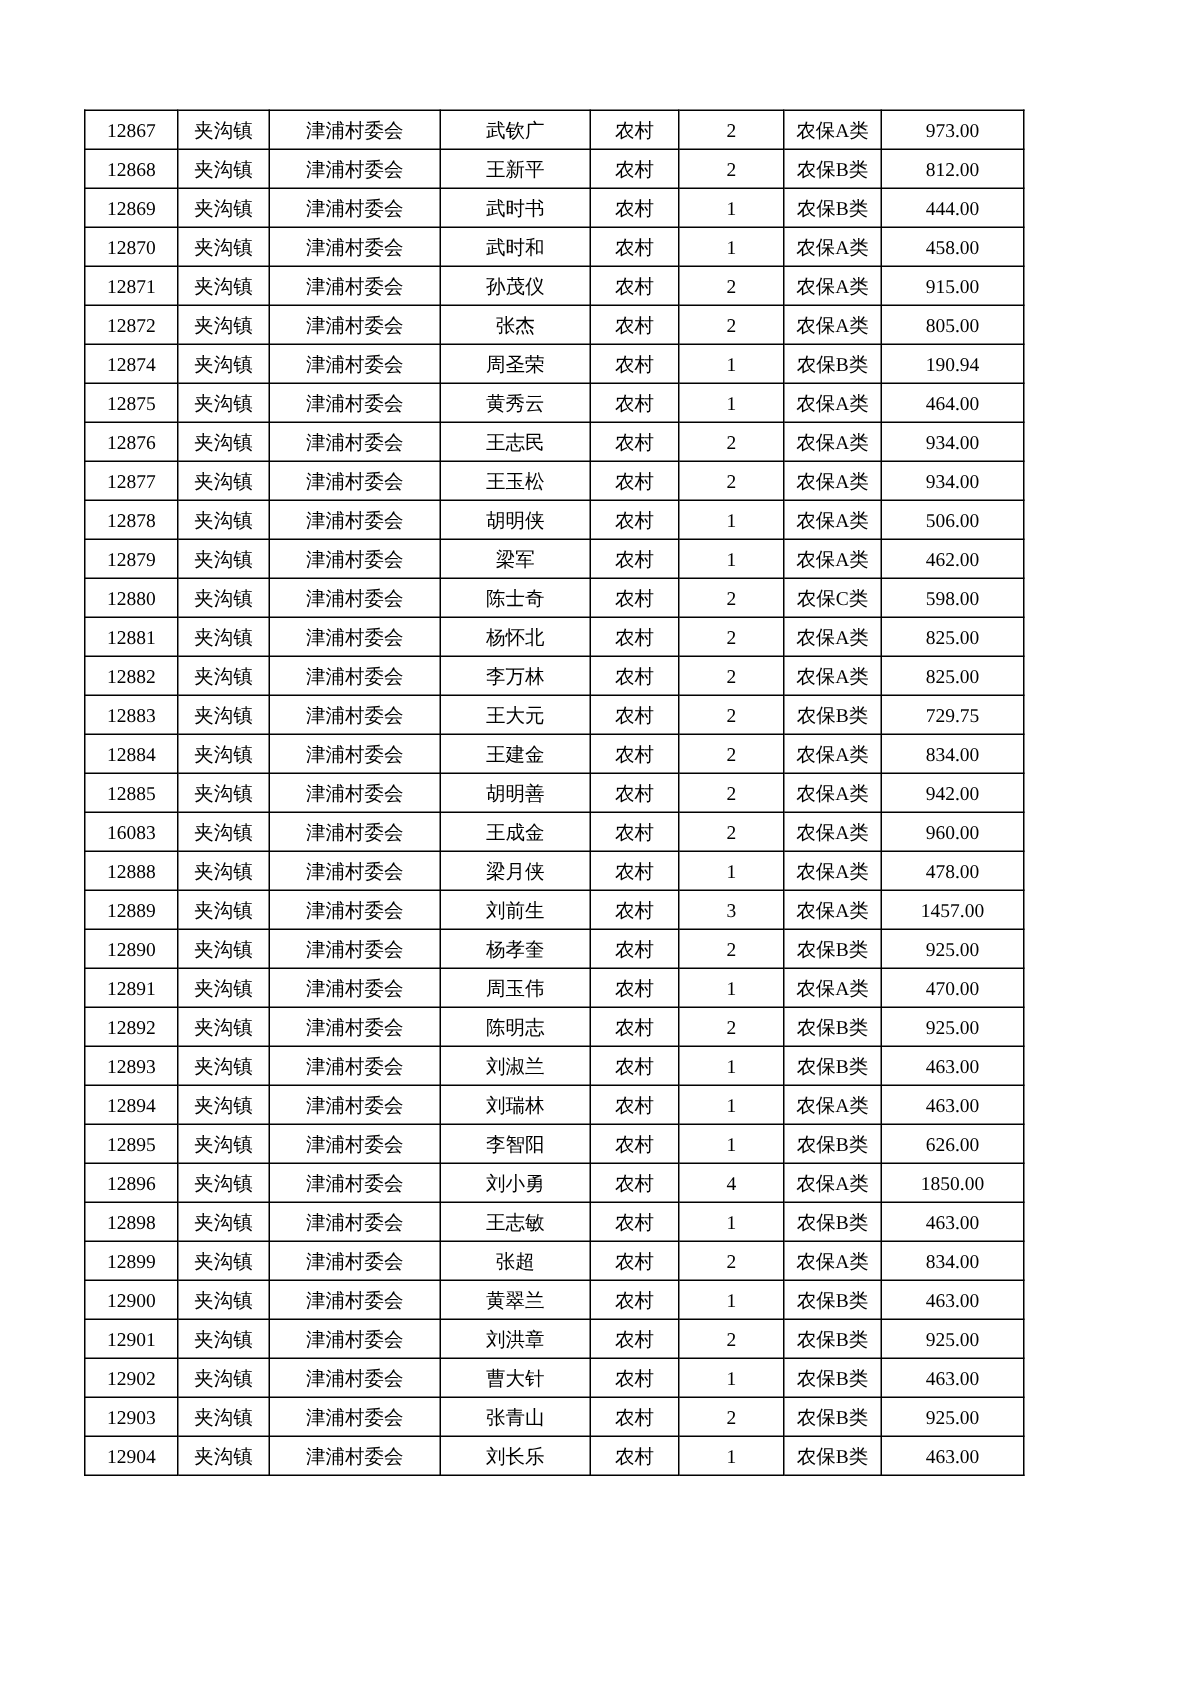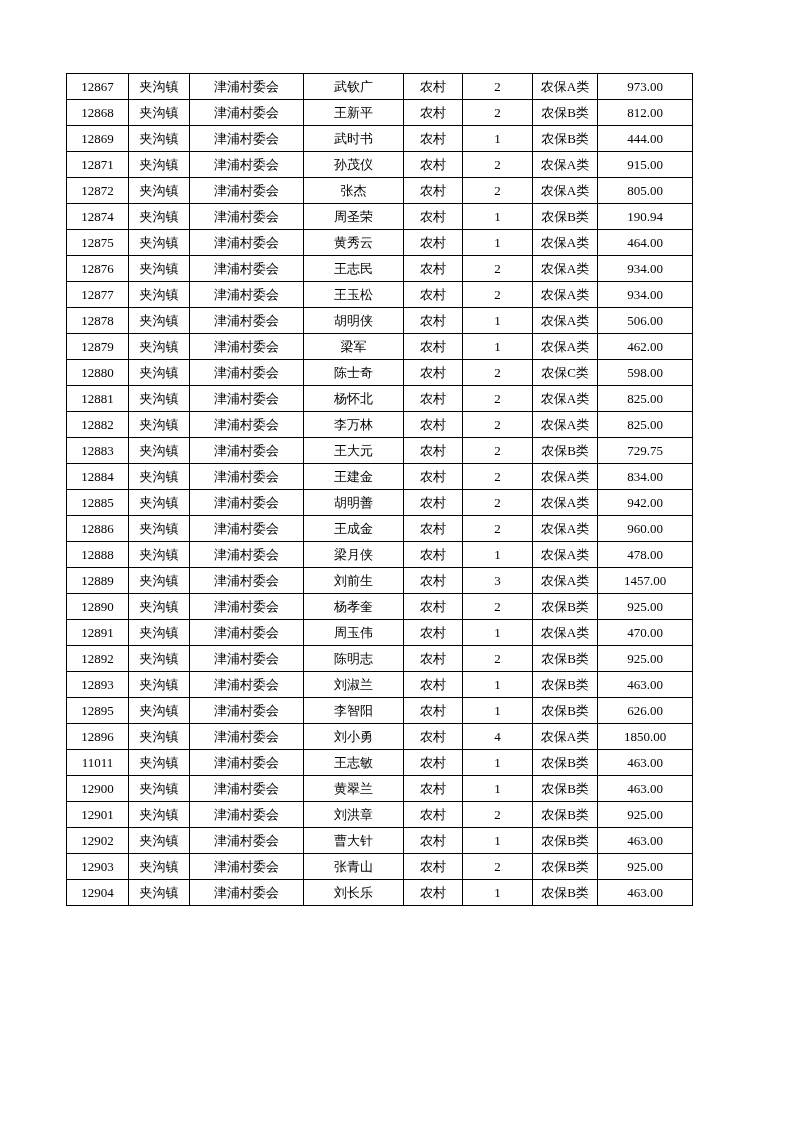--- a/index.html
+++ b/index.html
@@ -15,21 +15,21 @@
   }
   .page {
     position: relative;
     width: 793px;
     height: 1122px;
     background: #ffffff;
     overflow: hidden;
   }
   table.data-table {
     position: absolute;
-    left: 66px;
+    left: 56px;
     top: 73px;
     width: 626px;
     border-collapse: collapse;
     table-layout: fixed;
   }
   table.data-table td {
     border: 1px solid #000000;
     height: 25px;
     box-sizing: border-box;
     padding: 0 2px;
@@ -92,20 +92,30 @@
     <td>12869</td>
     <td>夹沟镇</td>
     <td>津浦村委会</td>
     <td>武时书</td>
     <td>农村</td>
     <td>1</td>
     <td>农保B类</td>
     <td>444.00</td>
   </tr>
 
+  <tr>
+    <td>12870</td>
+    <td>夹沟镇</td>
+    <td>津浦村委会</td>
+    <td>武时和</td>
+    <td>农村</td>
+    <td>1</td>
+    <td>农保A类</td>
+    <td>458.00</td>
+  </tr>
 
   <tr>
     <td>12871</td>
     <td>夹沟镇</td>
     <td>津浦村委会</td>
     <td>孙茂仪</td>
     <td>农村</td>
     <td>2</td>
     <td>农保A类</td>
     <td>915.00</td>
@@ -249,21 +259,21 @@
     <td>夹沟镇</td>
     <td>津浦村委会</td>
     <td>胡明善</td>
     <td>农村</td>
     <td>2</td>
     <td>农保A类</td>
     <td>942.00</td>
   </tr>
 
   <tr>
-    <td>12886</td>
+    <td>16083</td>
     <td>夹沟镇</td>
     <td>津浦村委会</td>
     <td>王成金</td>
     <td>农村</td>
     <td>2</td>
     <td>农保A类</td>
     <td>960.00</td>
   </tr>
 
 
@@ -326,20 +336,30 @@
     <td>12893</td>
     <td>夹沟镇</td>
     <td>津浦村委会</td>
     <td>刘淑兰</td>
     <td>农村</td>
     <td>1</td>
     <td>农保B类</td>
     <td>463.00</td>
   </tr>
 
+  <tr>
+    <td>12894</td>
+    <td>夹沟镇</td>
+    <td>津浦村委会</td>
+    <td>刘瑞林</td>
+    <td>农村</td>
+    <td>1</td>
+    <td>农保A类</td>
+    <td>463.00</td>
+  </tr>
 
   <tr>
     <td>12895</td>
     <td>夹沟镇</td>
     <td>津浦村委会</td>
     <td>李智阳</td>
     <td>农村</td>
     <td>1</td>
     <td>农保B类</td>
     <td>626.00</td>
@@ -351,30 +371,40 @@
     <td>津浦村委会</td>
     <td>刘小勇</td>
     <td>农村</td>
     <td>4</td>
     <td>农保A类</td>
     <td>1850.00</td>
   </tr>
 
 
   <tr>
-    <td>11011</td>
+    <td>12898</td>
     <td>夹沟镇</td>
     <td>津浦村委会</td>
     <td>王志敏</td>
     <td>农村</td>
     <td>1</td>
     <td>农保B类</td>
     <td>463.00</td>
   </tr>
 
+  <tr>
+    <td>12899</td>
+    <td>夹沟镇</td>
+    <td>津浦村委会</td>
+    <td>张超</td>
+    <td>农村</td>
+    <td>2</td>
+    <td>农保A类</td>
+    <td>834.00</td>
+  </tr>
 
   <tr>
     <td>12900</td>
     <td>夹沟镇</td>
     <td>津浦村委会</td>
     <td>黄翠兰</td>
     <td>农村</td>
     <td>1</td>
     <td>农保B类</td>
     <td>463.00</td>

